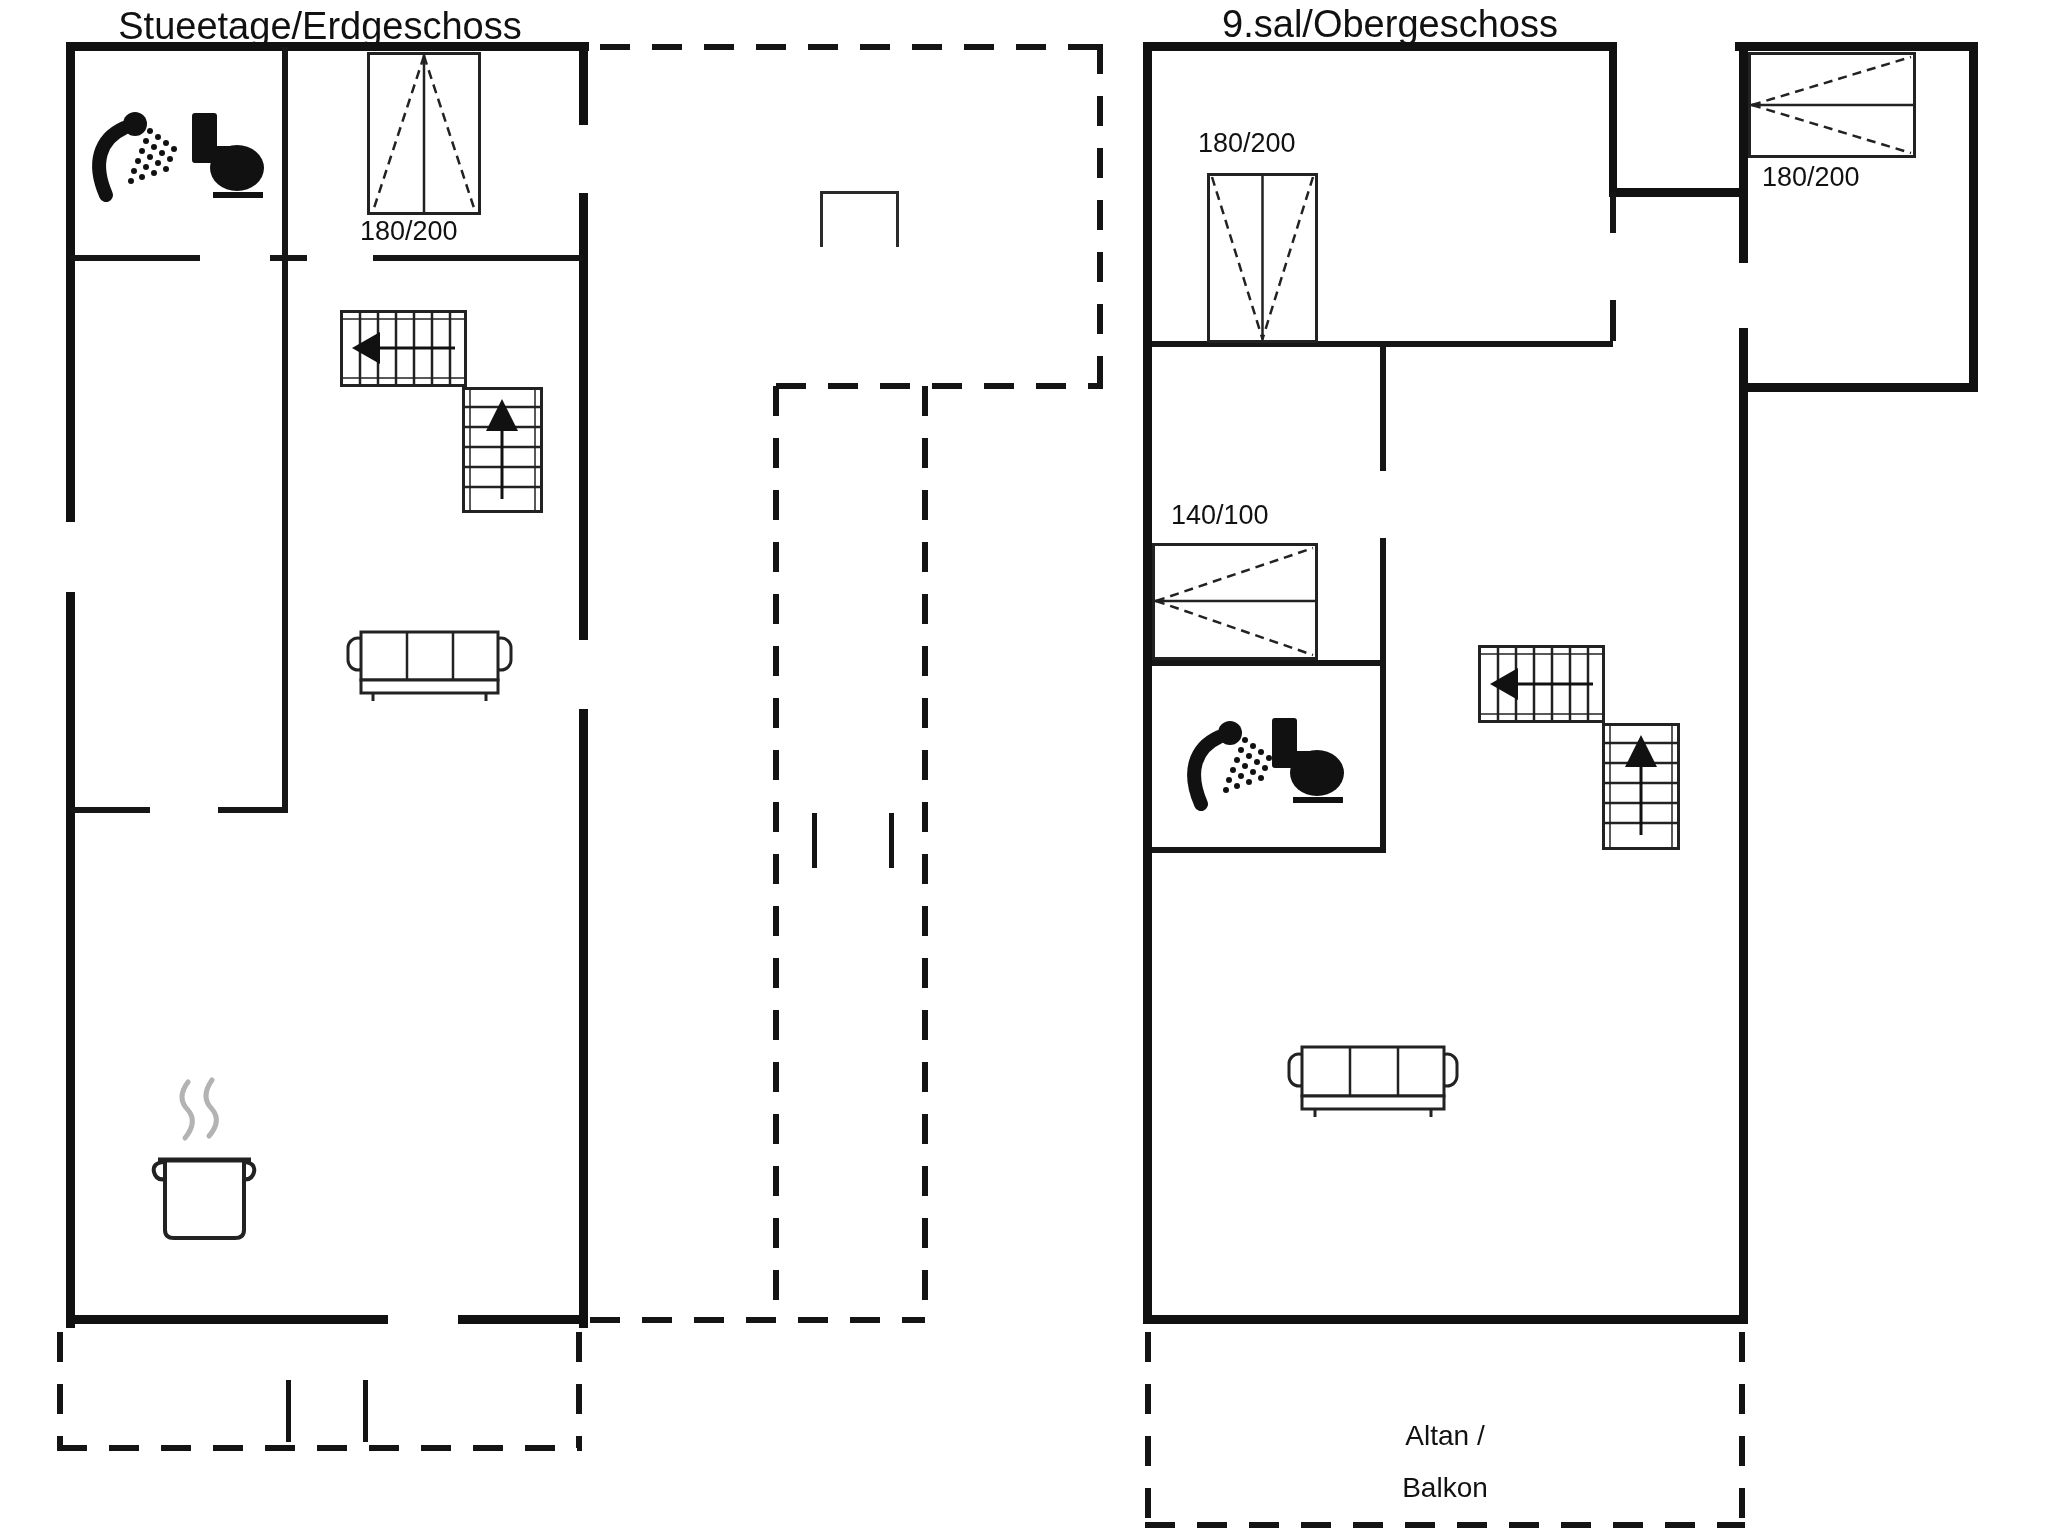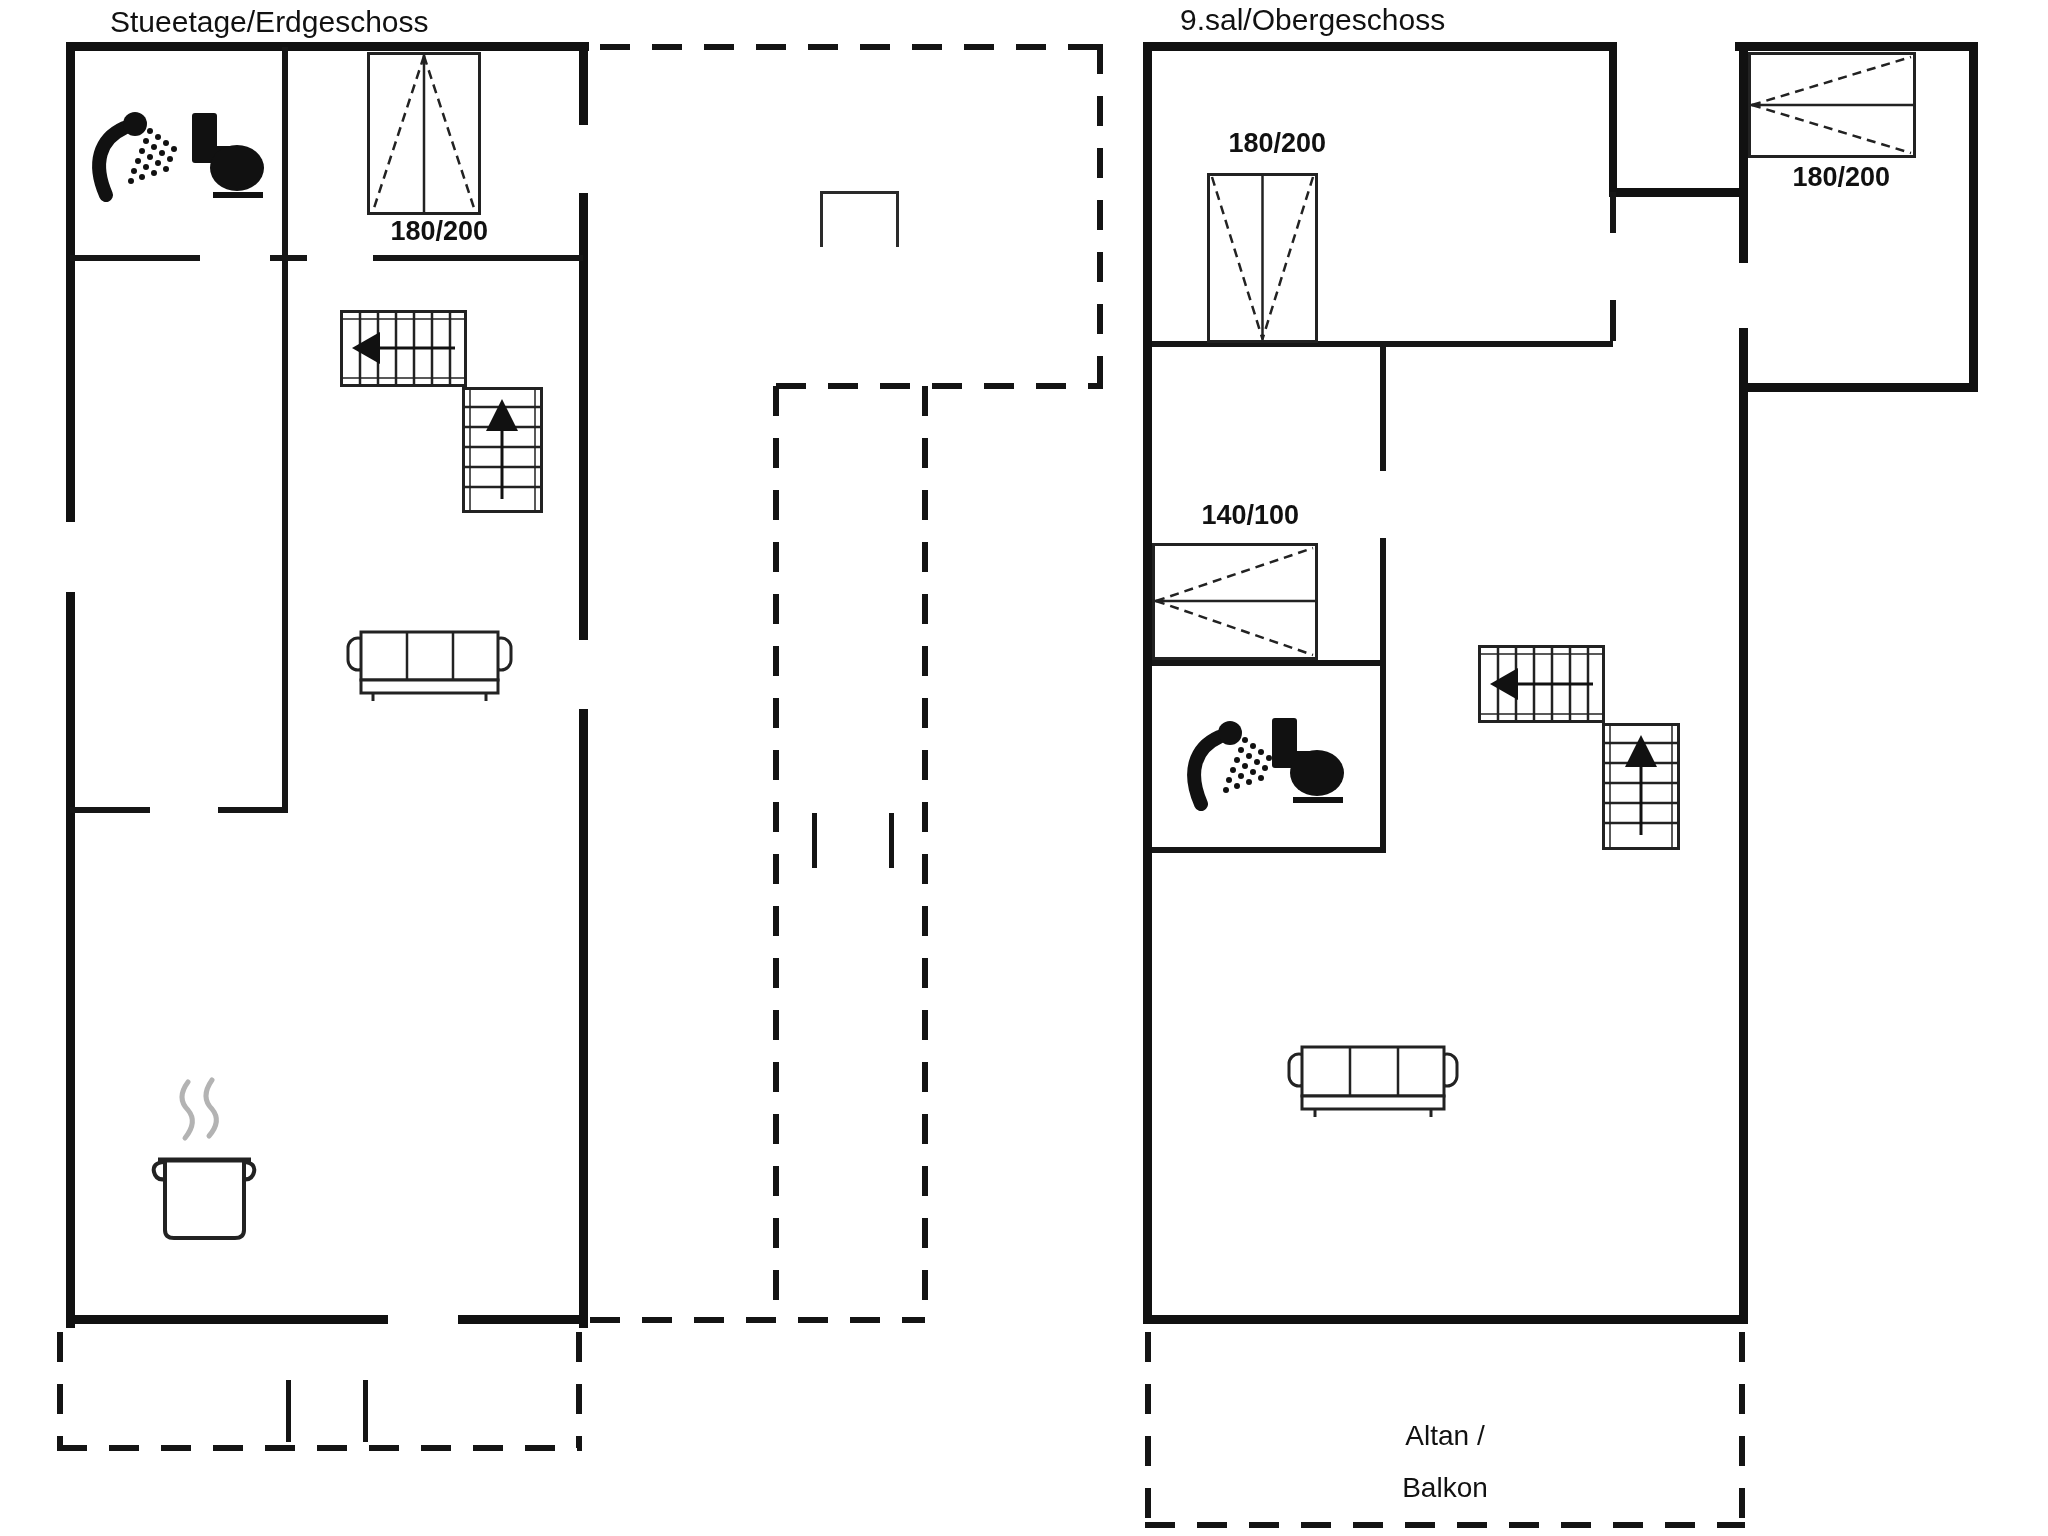--- a/index.html
+++ b/index.html
@@ -3,22 +3,22 @@
 <meta charset="utf-8">
 <style>
   html,body{margin:0;padding:0;background:#fff;}
   #canvas{position:relative;width:2048px;height:1536px;background:#fff;overflow:hidden;
           font-family:"Liberation Sans", sans-serif;color:#111;}
   .wall{position:absolute;background:#111;}
   .iwall{position:absolute;background:#161616;}
   .dash-h{position:absolute;height:6px;background:repeating-linear-gradient(90deg,#141414 0 30px,transparent 30px 52px);}
   .dash-v{position:absolute;width:6px;background:repeating-linear-gradient(180deg,#141414 0 30px,transparent 30px 52px);}
   .tick{position:absolute;background:#141414;}
-  .lbl{position:absolute;text-align:right;font-size:27px;letter-spacing:0px;white-space:nowrap;font-weight:bold;}
-  .title{position:absolute;font-size:30px;white-space:nowrap;}
+  .lbl{position:absolute;text-align:left;font-size:27px;letter-spacing:0px;white-space:nowrap;}
+  .title{position:absolute;text-align:center;font-size:38px;white-space:nowrap;}
   .balcony{position:absolute;text-align:center;font-size:28px;white-space:nowrap;}
   .icon{position:absolute;}
   .ushape{position:absolute;border:3px solid #2a2a2a;border-bottom:none;background:transparent;}
   svg{display:block;overflow:visible;}
 </style>
 </head>
 <body>
 
 <div id="canvas">
 

